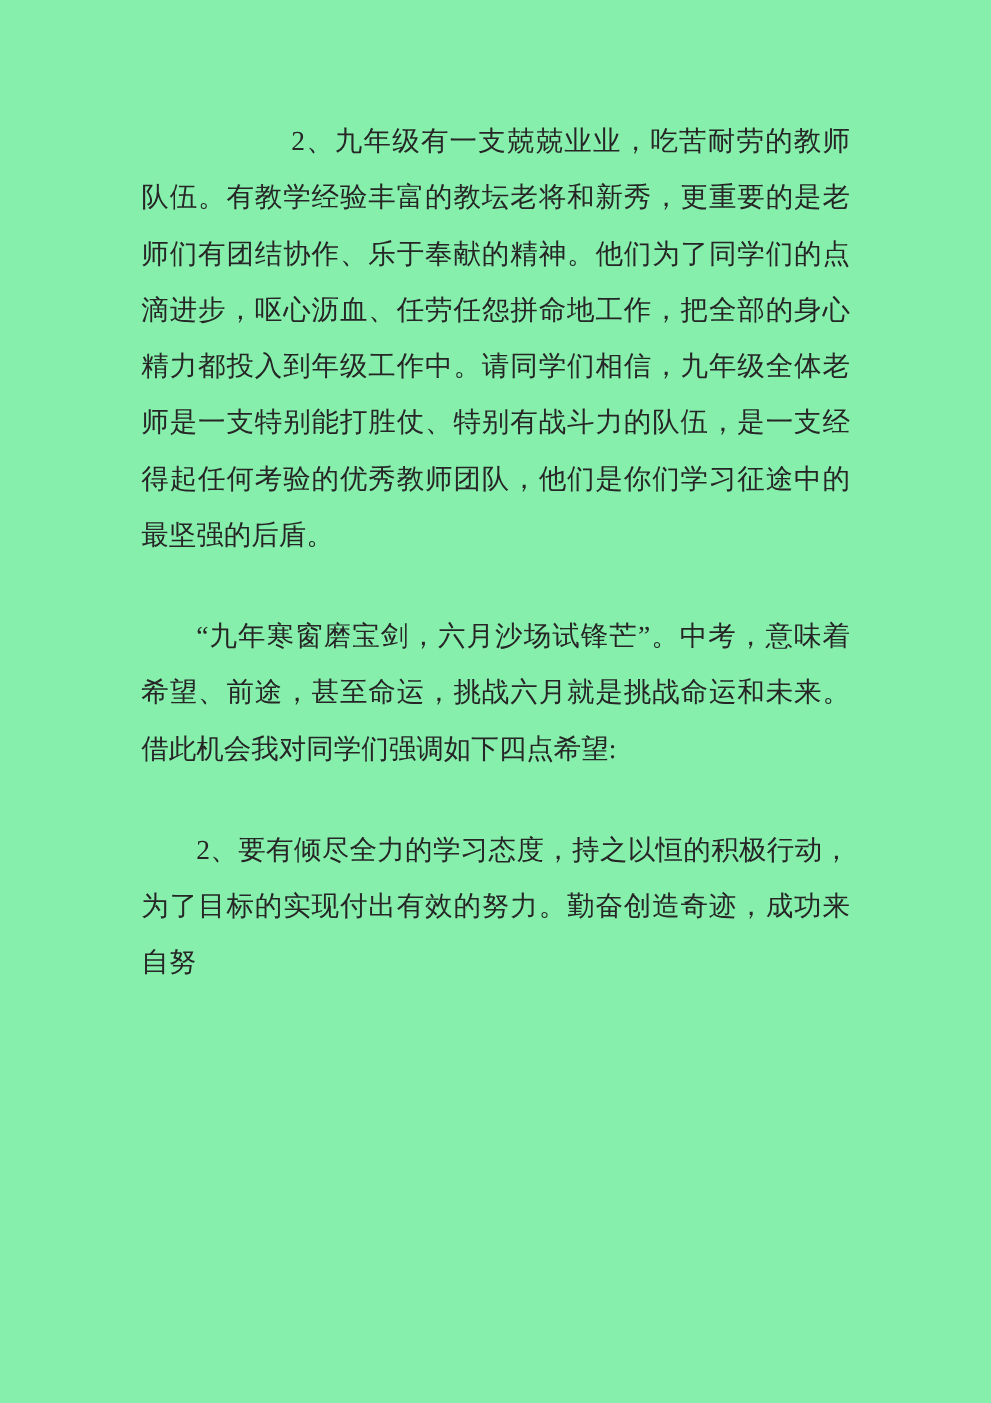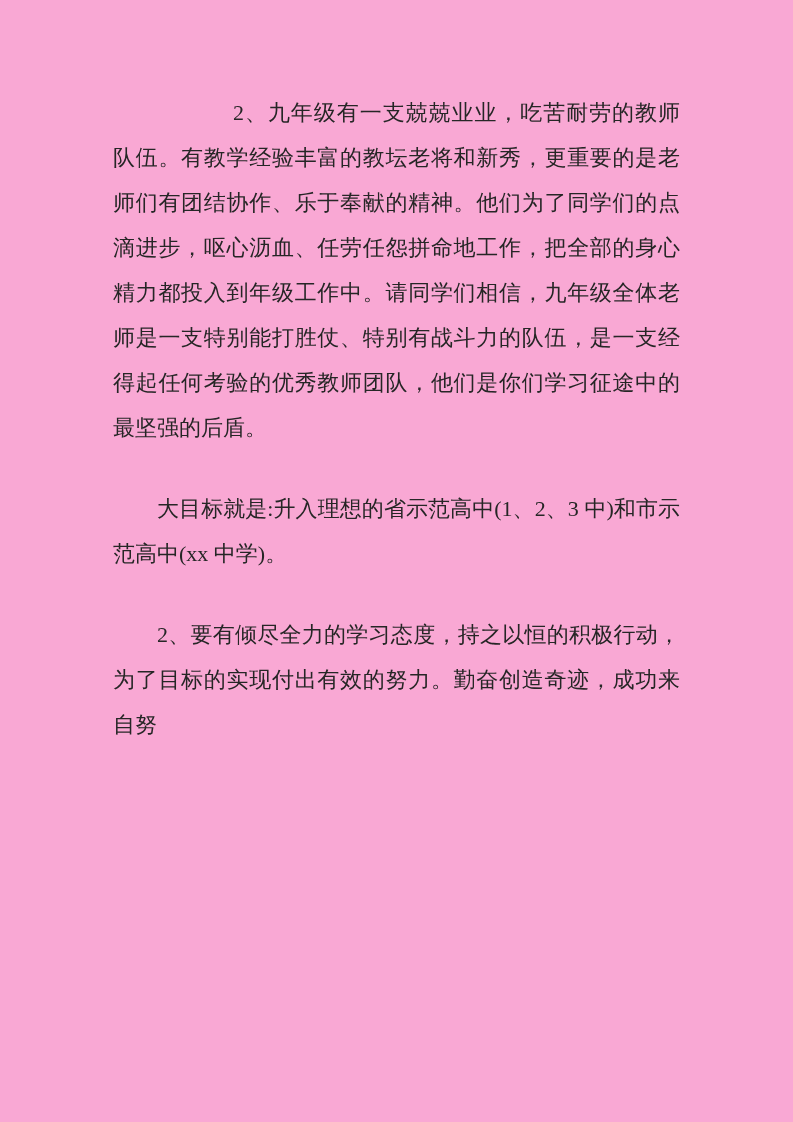--- a/index.html
+++ b/index.html
@@ -4,21 +4,21 @@
 <style>
   html, body {
     margin: 0;
     padding: 0;
     background: #ffffff;
   }
   .page {
     position: relative;
     width: 793px;
     height: 1122px;
-    background: #f9a8d4;
+    background: #86efac;
     overflow: hidden;
     font-family: "Liberation Serif", "DejaVu Serif", serif;
   }
   .content {
     position: absolute;
     left: 113px;
     top: 0;
     width: 567px;
     padding-top: 90px;
     box-sizing: content-box;
@@ -37,20 +37,20 @@
   .indent-xl { text-indent: 120px; }
   .indent-std { text-indent: 44px; }
 </style>
 </head>
 <body>
 
 <div class="page">
   <div class="content">
     <p class="para indent-xl">2、九年级有一支兢兢业业，吃苦耐劳的教师队伍。有教学经验丰富的教坛老将和新秀，更重要的是老师们有团结协作、乐于奉献的精神。他们为了同学们的点滴进步，呕心沥血、任劳任怨拼命地工作，把全部的身心精力都投入到年级工作中。请同学们相信，九年级全体老师是一支特别能打胜仗、特别有战斗力的队伍，是一支经得起任何考验的优秀教师团队，他们是你们学习征途中的最坚强的后盾。</p>
 
+    <p class="para indent-std">“九年寒窗磨宝剑，六月沙场试锋芒”。中考，意味着希望、前途，甚至命运，挑战六月就是挑战命运和未来。借此机会我对同学们强调如下四点希望:</p>
 
 
-    <p class="para indent-std">大目标就是:升入理想的省示范高中(1、2、3 中)和市示范高中(xx 中学)。</p>
 
 
     <p class="para indent-std">2、要有倾尽全力的学习态度，持之以恒的积极行动，为了目标的实现付出有效的努力。勤奋创造奇迹，成功来自努</p>
   </div>
 </div>
 
 </body></html>

